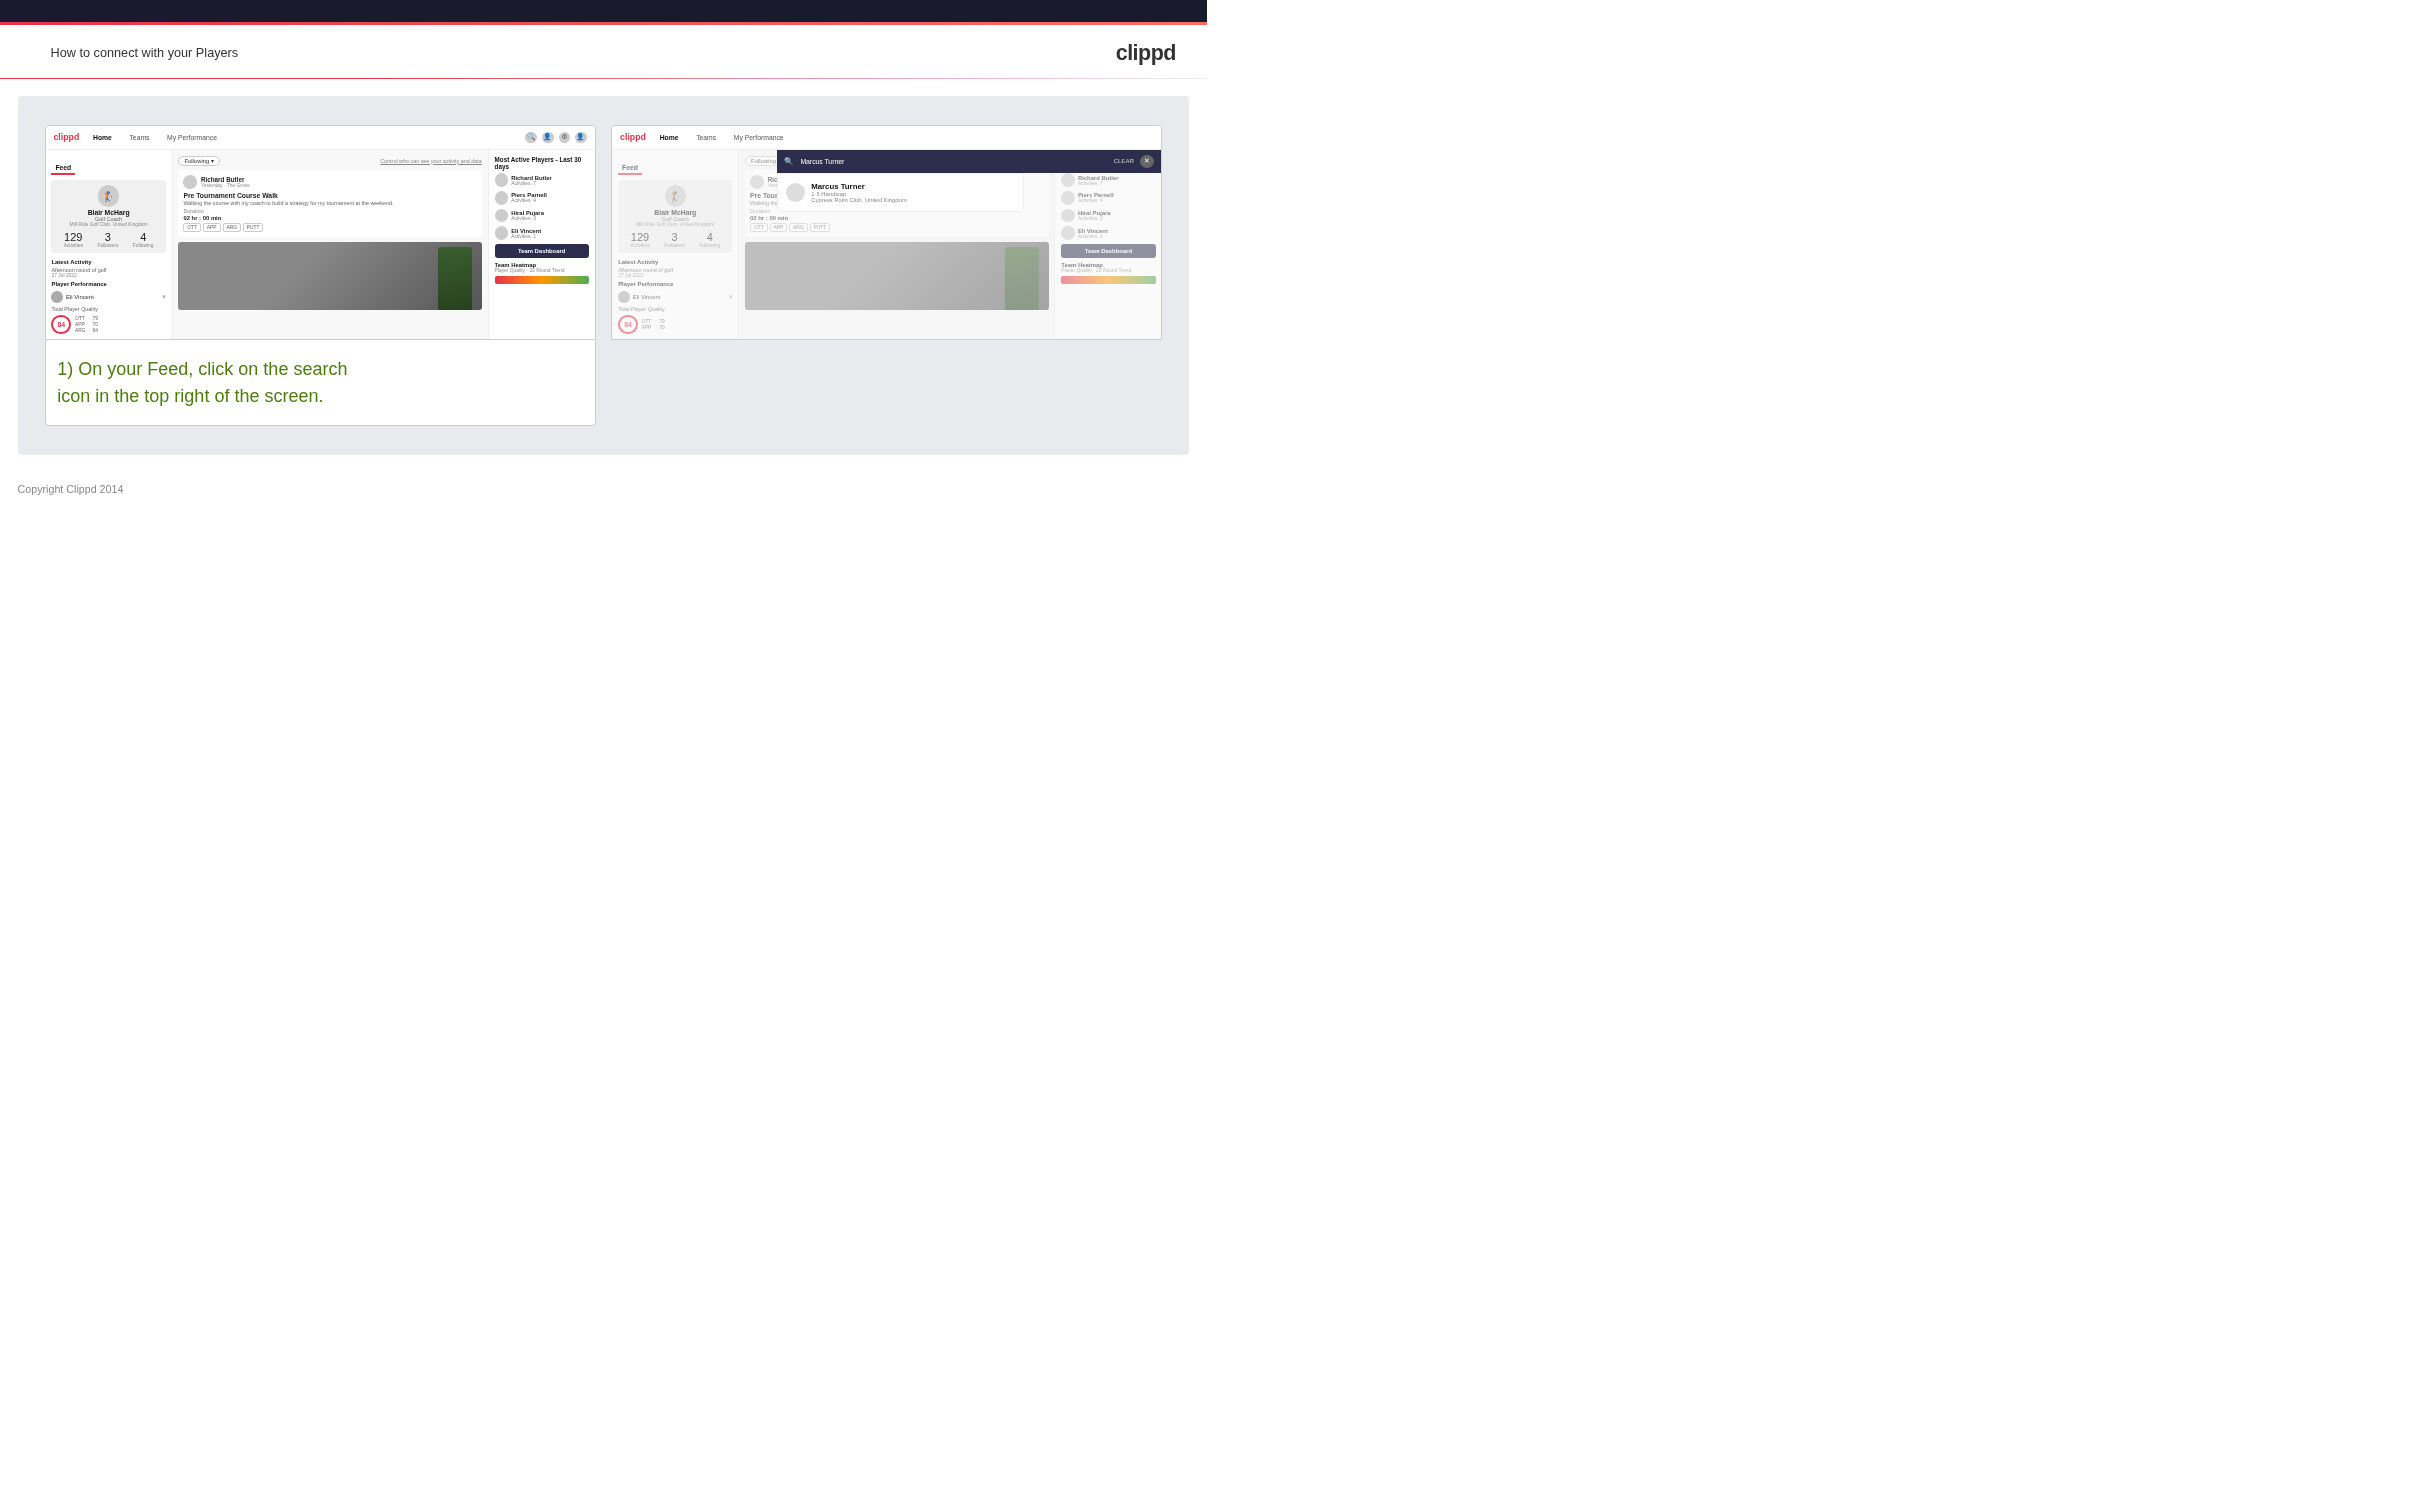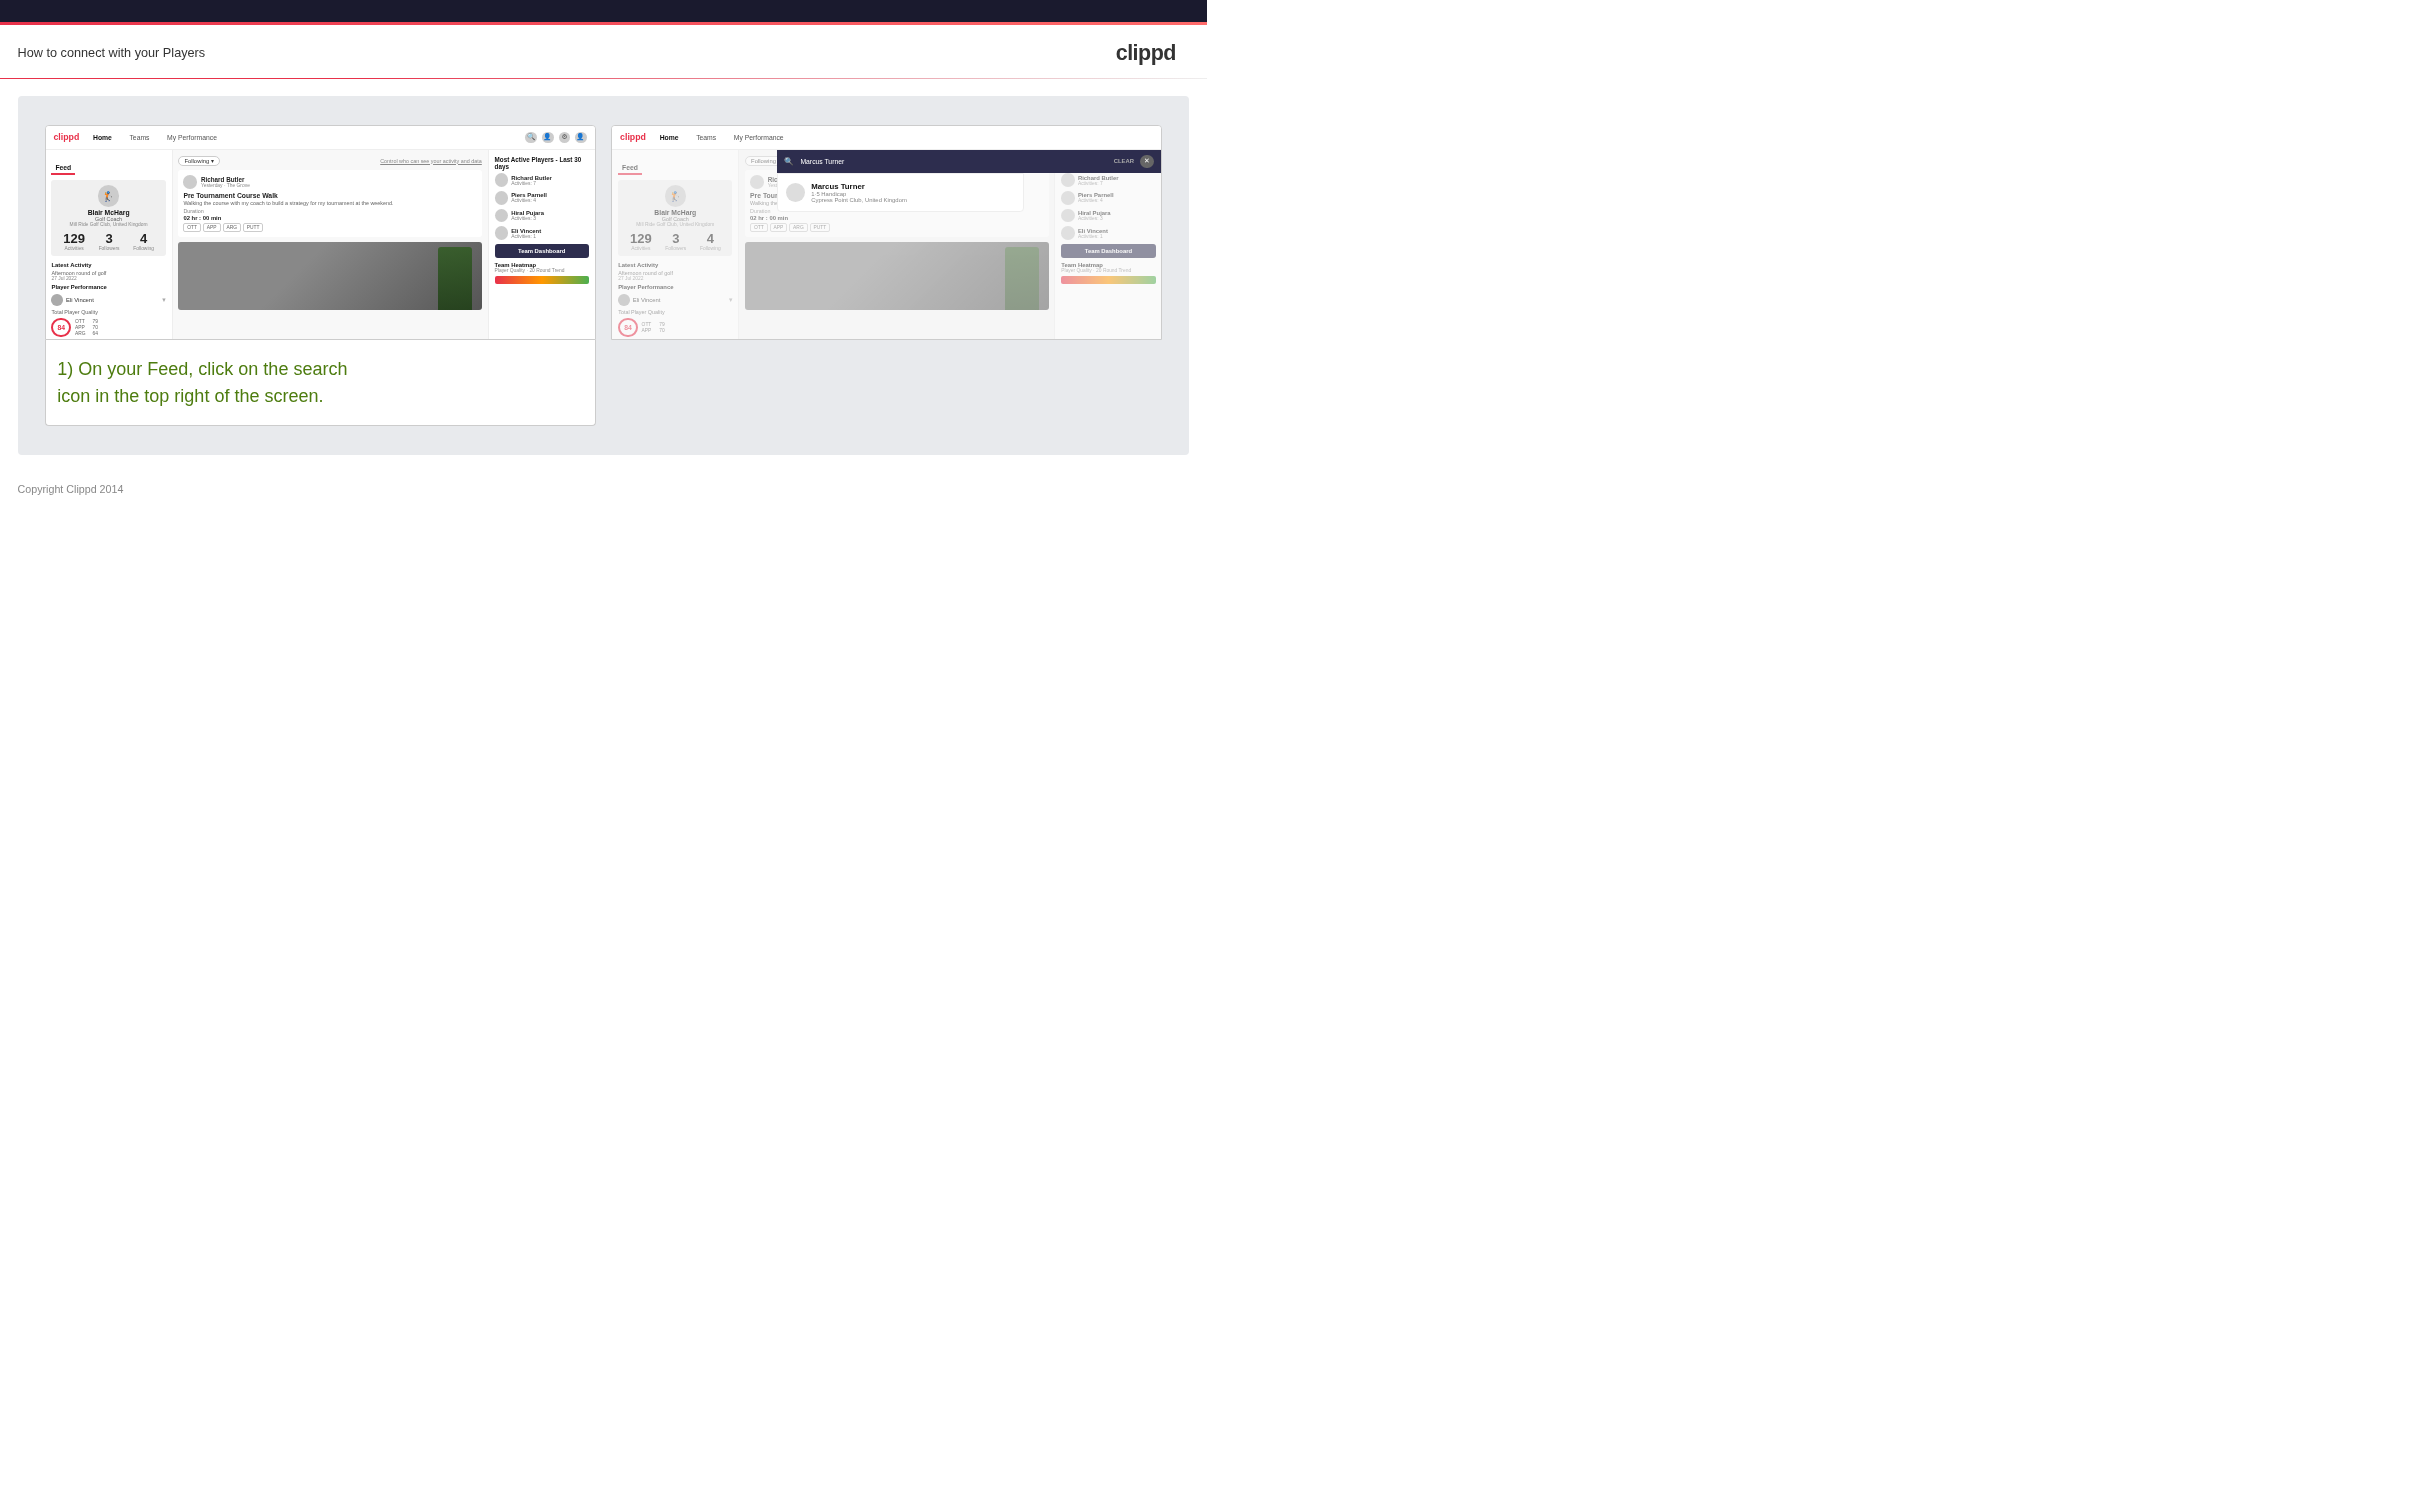--- a/index.html
+++ b/index.html
@@ -27,20 +27,21 @@
     .header {
       display: flex;
       align-items: center;
       justify-content: space-between;
       padding: 15.6px 31px 11.7px 17.6px;
     }
     .header-title {
       font-size: 12.7px;
       color: #333;
       font-weight: 400;
+      margin-left: 33px;
     }
     .logo {
       font-size: 21.5px;
       font-weight: 700;
       color: #e8314a;
       letter-spacing: -0.5px;
     }
     .logo span {
       color: #333;
     }
@@ -197,22 +198,22 @@
     }
     .mock-stats-row {
       display: flex;
       justify-content: space-around;
       margin-top: 3.9px;
     }
     .mock-stat {
       text-align: center;
     }
     .mock-stat-num {
-      font-size: 13px;
-      font-weight: 700;
+      font-size: 11px;
+      font-weight: 400;
     }
     .mock-stat-label {
       font-size: 4.9px;
       color: #888;
     }
     .mock-section-title {
       font-size: 5.9px;
       font-weight: 700;
       color: #111;
       margin: 3.9px 0 2px;

